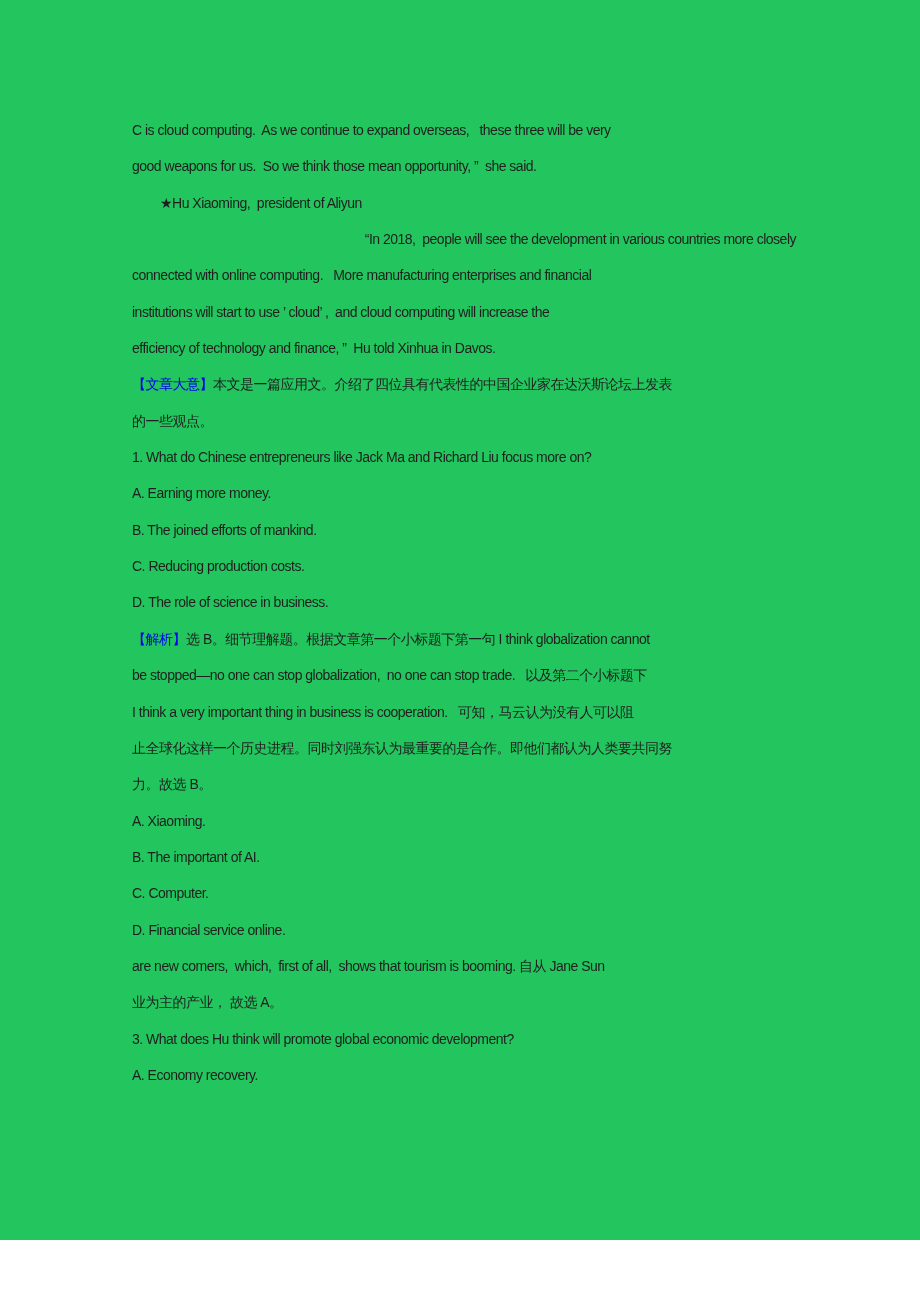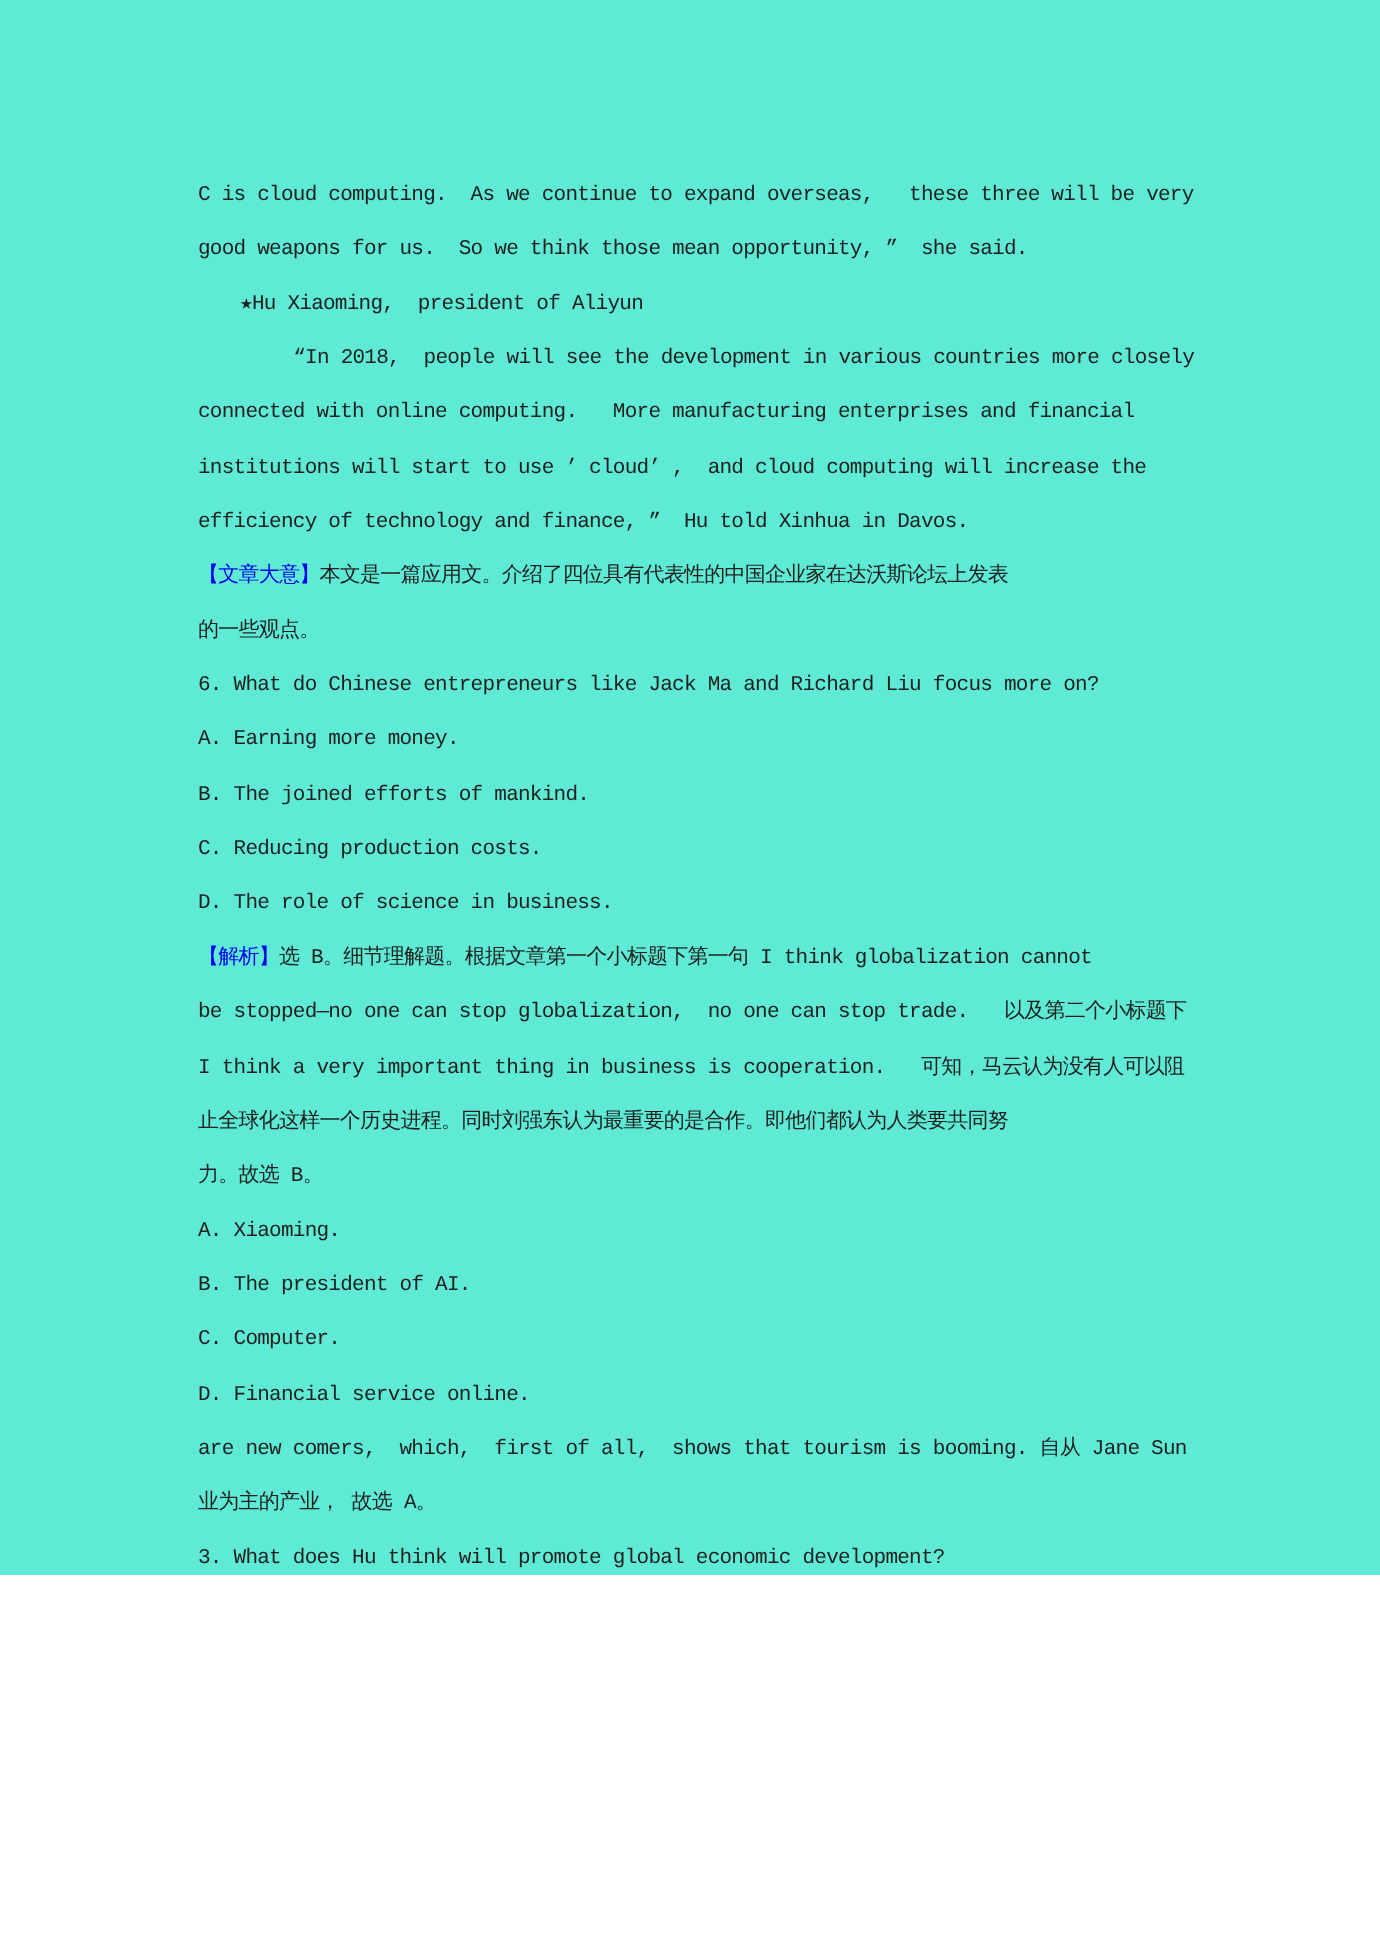--- a/index.html
+++ b/index.html
@@ -3,24 +3,24 @@
 <meta charset="utf-8">
 <style>
   html, body {
     margin: 0;
     padding: 0;
     background: #ffffff;
   }
   .sheet {
     position: relative;
     width: 920px;
-    height: 1050px;
-    background: #5eead4;
+    height: 1240px;
+    background: #22c55e;
     overflow: hidden;
-    font-family: Liberation Mono, monospace;
+    font-family: Liberation Sans, sans-serif;
     color: #1f1f1f;
   }
   .doc {
     position: absolute;
     left: 132px;
     top: 112px;
     width: 664px;
   }
   .line {
     white-space: pre;
@@ -40,32 +40,32 @@
   <div class="doc">
       <div class="line"><span class="seg-black">C is cloud computing.  As we continue to expand overseas,   these three will be very</span></div>
       <div class="line"><span class="seg-black">good weapons for us.  So we think those mean opportunity, ”  she said.</span></div>
       <div class="line" style="padding-left: 28px;"><span class="seg-black">★Hu Xiaoming,  president of Aliyun</span></div>
       <div class="line" style="padding-left: 36px; text-align: right;"><span class="seg-black">“In 2018,  people will see the development in various countries more closely</span></div>
       <div class="line"><span class="seg-black">connected with online computing.   More manufacturing enterprises and financial</span></div>
       <div class="line"><span class="seg-black">institutions will start to use ’ cloud’ ,  and cloud computing will increase the</span></div>
       <div class="line"><span class="seg-black">efficiency of technology and finance, ”  Hu told Xinhua in Davos.</span></div>
       <div class="line"><span class="seg-blue">【文章大意】</span><span class="seg-black">本文是一篇应用文。介绍了四位具有代表性的中国企业家在达沃斯论坛上发表</span></div>
       <div class="line"><span class="seg-black">的一些观点。</span></div>
-      <div class="line"><span class="seg-black">6. What do Chinese entrepreneurs like Jack Ma and Richard Liu focus more on?</span></div>
+      <div class="line"><span class="seg-black">1. What do Chinese entrepreneurs like Jack Ma and Richard Liu focus more on?</span></div>
       <div class="line"><span class="seg-black">A. Earning more money.</span></div>
       <div class="line"><span class="seg-black">B. The joined efforts of mankind.</span></div>
       <div class="line"><span class="seg-black">C. Reducing production costs.</span></div>
       <div class="line"><span class="seg-black">D. The role of science in business.</span></div>
       <div class="line"><span class="seg-blue">【解析】</span><span class="seg-black">选 B。细节理解题。根据文章第一个小标题下第一句 I think globalization cannot</span></div>
       <div class="line"><span class="seg-black">be stopped—no one can stop globalization,  no one can stop trade.   以及第二个小标题下</span></div>
       <div class="line"><span class="seg-black">I think a very important thing in business is cooperation.   可知，马云认为没有人可以阻</span></div>
       <div class="line"><span class="seg-black">止全球化这样一个历史进程。同时刘强东认为最重要的是合作。即他们都认为人类要共同努</span></div>
       <div class="line"><span class="seg-black">力。故选 B。</span></div>
       <div class="line"><span class="seg-black">A. Xiaoming.</span></div>
-      <div class="line"><span class="seg-black">B. The president of AI.</span></div>
+      <div class="line"><span class="seg-black">B. The important of AI.</span></div>
       <div class="line"><span class="seg-black">C. Computer.</span></div>
       <div class="line"><span class="seg-black">D. Financial service online.</span></div>
       <div class="line"><span class="seg-black">are new comers,  which,  first of all,  shows that tourism is booming. 自从 Jane Sun</span></div>
       <div class="line"><span class="seg-black">业为主的产业， 故选 A。</span></div>
       <div class="line"><span class="seg-black">3. What does Hu think will promote global economic development?</span></div>
       <div class="line"><span class="seg-black">A. Economy recovery.</span></div>
     </div>
 </div>
 
 </body></html>

